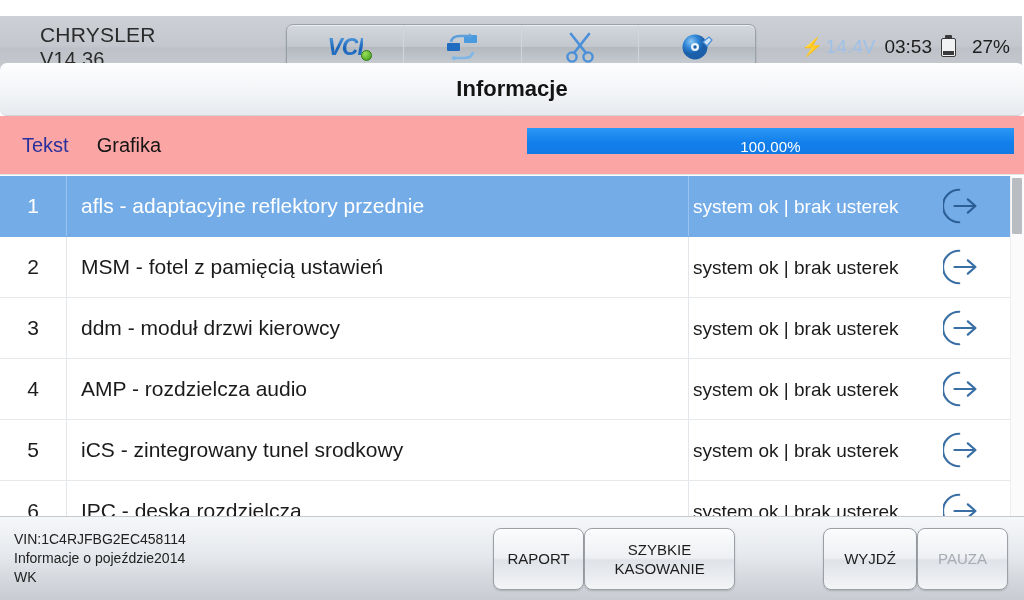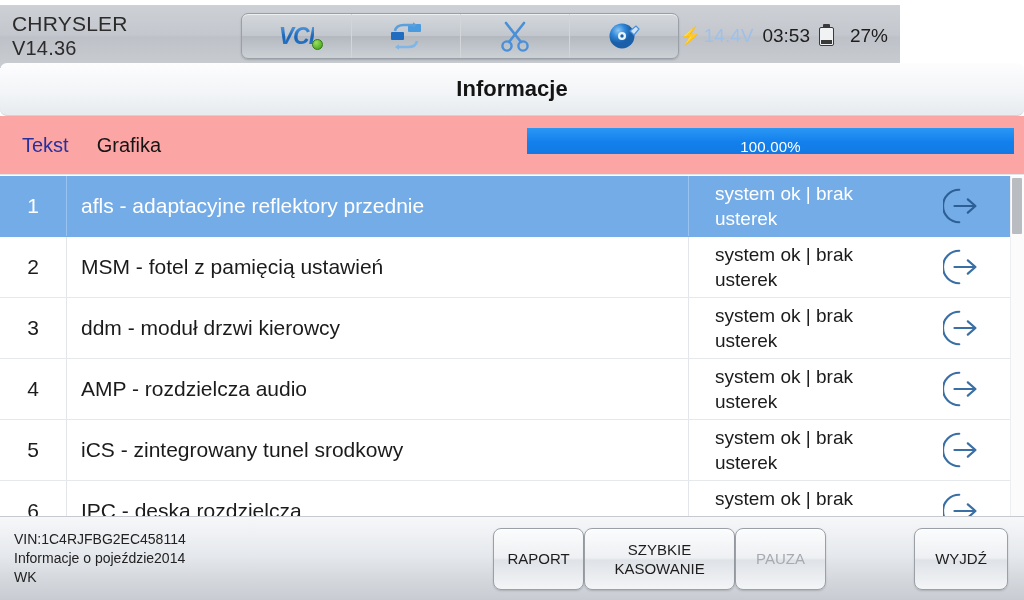--- a/index.html
+++ b/index.html
@@ -6,24 +6,24 @@
   html, body {
     width: 1024px; height: 600px;
     font-family: "Liberation Sans", sans-serif;
     background: #ffffff;
     overflow: hidden;
   }
   #app { position: relative; width: 1024px; height: 600px; }
 
   
   .topbar {
-    position: absolute; left: 0; top: 5px; width: 900px; height: 63px;
+    position: absolute; left: 0; top: 16px; width: 1022px; height: 63px;
     background: linear-gradient(180deg, #cdd1d6 0%, #c4c8ce 48%, #bec2c8 52%, #c9cdd2 100%);
     border-bottom: 1px solid #a9adb3;
-    display: flex; align-items: center;
+    display: flex; align-items: center; padding-left: 28px;
   }
   .brand {
     width: 258px; padding-left: 12px;
     display: flex; flex-direction: column; justify-content: center;
     color: #2b2b2b;
   }
   .brand-name { font-size: 21px; line-height: 25px; letter-spacing: .2px; }
   .brand-ver  { font-size: 20px; line-height: 25px; letter-spacing: .2px; }
 
   .toolgroup {
@@ -121,21 +121,21 @@
   .row .num {
     width:66px; display:flex; align-items:center; justify-content:center;
     font-size:21px; color:#1b1b1b;
   }
   .row .name {
     flex:1; display:flex; align-items:center; padding-left:14px;
     font-size:21px; color:#1b1b1b;
     border-left:1px solid #e2e5e9;
   }
   .row .stat {
-    width:230px; display:flex; align-items:center; padding-left:26px;
+    width:230px; display:flex; align-items:center; padding-left:4px;
     font-size:19px; line-height:25px; color:#1b1b1b;
     border-left:1px solid #e2e5e9;
   }
   .row .act {
     width:92px; display:flex; align-items:center; justify-content:center;
   }
   .row.selected .num, .row.selected .name, .row.selected .stat { color:#ffffff; }
   .row.selected .name, .row.selected .stat { border-left-color:#98c2ef; }
   .arrow-ico { width:42px; height:42px; display:block; }
   .arrow-ico circle, .arrow-ico path, .arrow-ico line { stroke:#3a6fa5; }
@@ -350,18 +350,18 @@
 
   <div class="footer">
     <div class="vehinfo">
       <div>VIN:1C4RJFBG2EC458114</div>
       <div>Informacje o pojeździe2014</div>
       <div>WK</div>
     </div>
     <div class="fbtns">
       <div class="fbtn">RAPORT</div>
       <div class="fbtn wide">SZYBKIE KASOWANIE</div>
+      <div class="fbtn spaced">WYJDŹ</div>
       <div class="fbtn disabled">PAUZA</div>
-      <div class="fbtn spaced">WYJDŹ</div>
     </div>
   </div>
 
 </div>
 
 </body></html>

